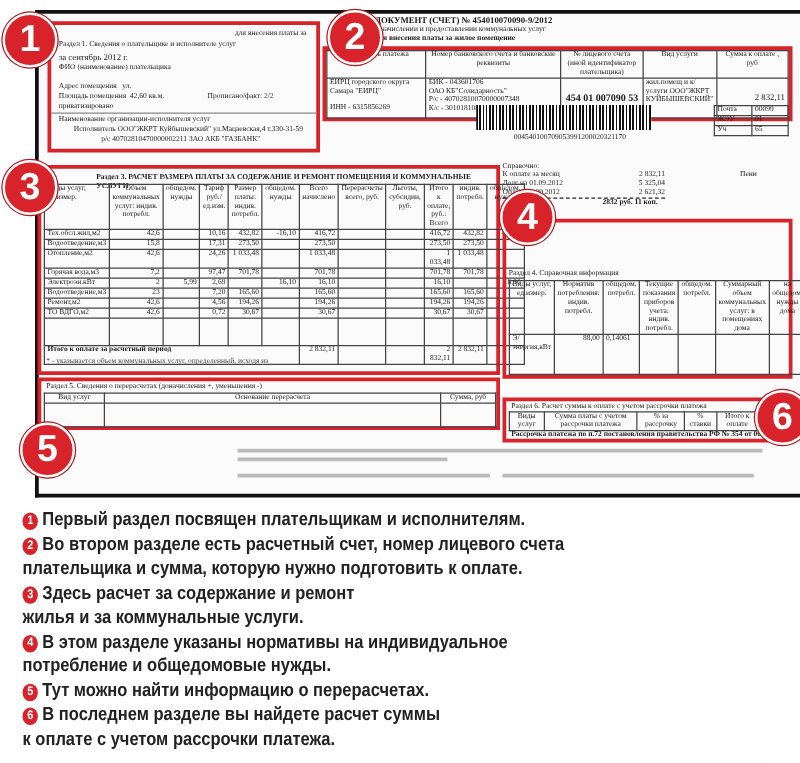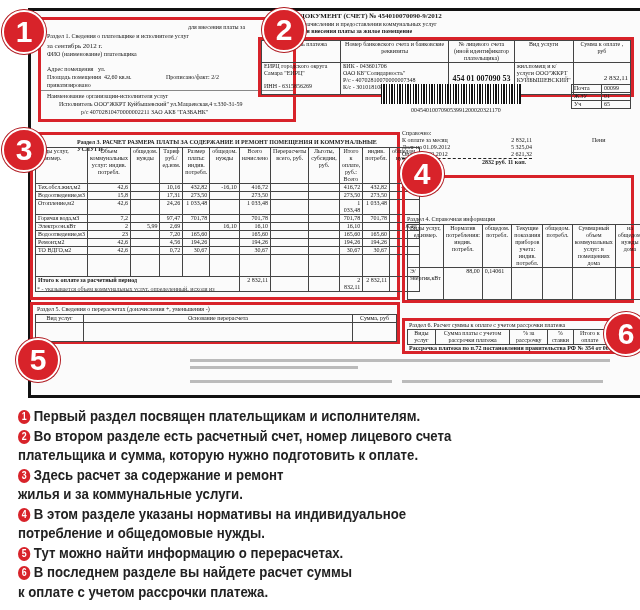--- a/index.html
+++ b/index.html
@@ -2,21 +2,21 @@
 <html><head>
 <meta charset="utf-8">
 <style>
   * { box-sizing: border-box; margin: 0; padding: 0; }
   body { width: 640px; height: 610px; background: #fff; font-family: "Liberation Serif", serif; position: relative; overflow: hidden; color: #1a1a1a; }
   .doc { position: absolute; left: 28px; top: 8px; width: 612px; height: 390px; background: #fbfbfb; border-top: 3px solid #111; border-left: 3px solid #111; border-bottom: 3px solid #111; }
   .rbox { position: absolute; border: 3px solid #d8232a; }
   .badge { position: absolute; width: 44px; height: 44px; border-radius: 50%; background: #d8232a; color: #fff; font-family: "Liberation Sans", sans-serif; font-weight: bold; font-size: 30px; display: flex; align-items: center; justify-content: center; border: 2px solid #fff; box-shadow: 0 0 0 1px #b01a20; z-index: 5; }
   .tiny { font-size: 6px; line-height: 7px; }
   .small { font-size: 7px; line-height: 8px; }
-  .s1 { left: 38px; top: 17px; width: 258px; height: 105px; text-align: center; }
+  .s1 { left: 38px; top: 17px; width: 218px; height: 105px; text-align: center; }
   .s1 .row { position: absolute; left: 6px; }
   .s2 { left: 258px; top: 37px; width: 376px; height: 60px; }
   .s2 table, .s3 table, .s4 table, .s5 table, .s6 table { border-collapse: collapse; width: 100%; }
   td, th { border: 1px solid #444; font-weight: normal; padding: 0 2px; vertical-align: top; }
   .barcode { position: absolute; left: 120px; top: 44px; width: 140px; height: 20px; background: repeating-linear-gradient(90deg, #111 0 1px, #fff 1px 2px, #111 2px 4px, #fff 4px 5px, #111 5px 6px, #fff 6px 8px); }
   .s3 { left: 30px; top: 132px; width: 370px; height: 168px; }
   .s4 { left: 402px; top: 175px; width: 232px; height: 128px; }
   .s5 { left: 30px; top: 302px; width: 370px; height: 42px; }
   .s6 { left: 402px; top: 318px; width: 232px; height: 36px; }
   .ref { position: absolute; left: 402px; top: 130px; width: 220px; }

